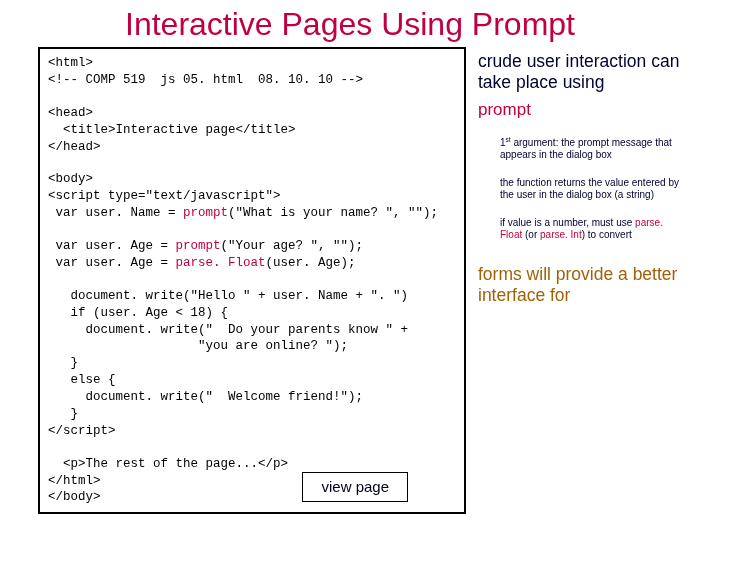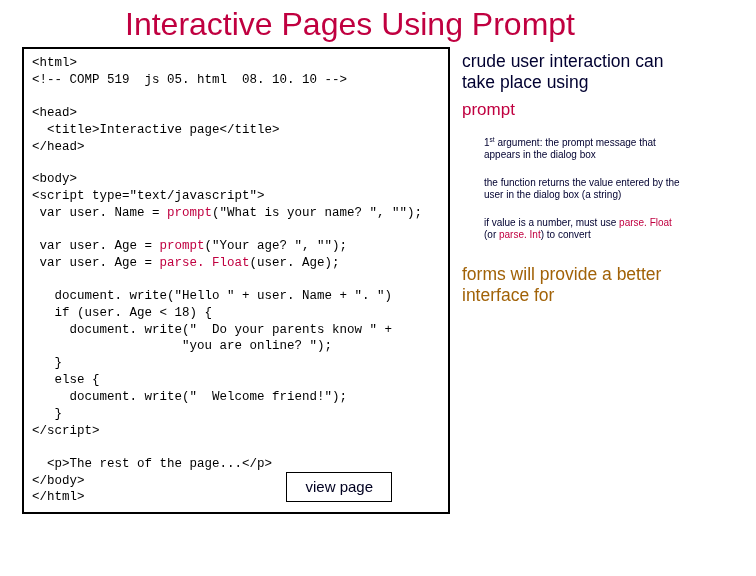--- a/index.html
+++ b/index.html
@@ -34,20 +34,21 @@
     border: 2px solid #000;
     padding: 6px 8px 6px 8px;
     font-family: "Courier New", monospace;
     font-size: 12.5px;
     line-height: 1.35;
     color: #000;
     width: 428px;
     box-sizing: border-box;
     flex-shrink: 0;
     position: relative;
+    margin-left: 16px;
   }
   .codebox .kw { color: #c00040; }
   .right {
     flex: 1;
     font-size: 17.5px;
     color: #000030;
     line-height: 1.18;
     padding-top: 4px;
   }
   .right .lead {
@@ -116,22 +117,22 @@
 <div style="white-space:pre;">   if (user. Age &lt; 18) {</div>
 <div style="white-space:pre;">     document. write("  Do your parents know " +</div>
 <div style="white-space:pre;">                    "you are online? ");</div>
 <div style="white-space:pre;">   }</div>
 <div style="white-space:pre;">   else {</div>
 <div style="white-space:pre;">     document. write("  Welcome friend!");</div>
 <div style="white-space:pre;">   }</div>
 <div>&lt;/script&gt;</div>
 <div class="blank"></div>
 <div style="white-space:pre;">  &lt;p&gt;The rest of the page...&lt;/p&gt;</div>
+<div>&lt;/html&gt;</div>
 <div>&lt;/body&gt;</div>
-<div>&lt;/html&gt;</div>
 
       <div class="viewpage">view page</div>
     </div>
 
     <div class="right">
       <div class="lead">crude user interaction can take place using</div>
       <div class="prompt-word">prompt</div>
 
       <div class="point">
         <span>1</span><span class="sup">st</span><span> argument: the prompt message that appears in the dialog box</span>

